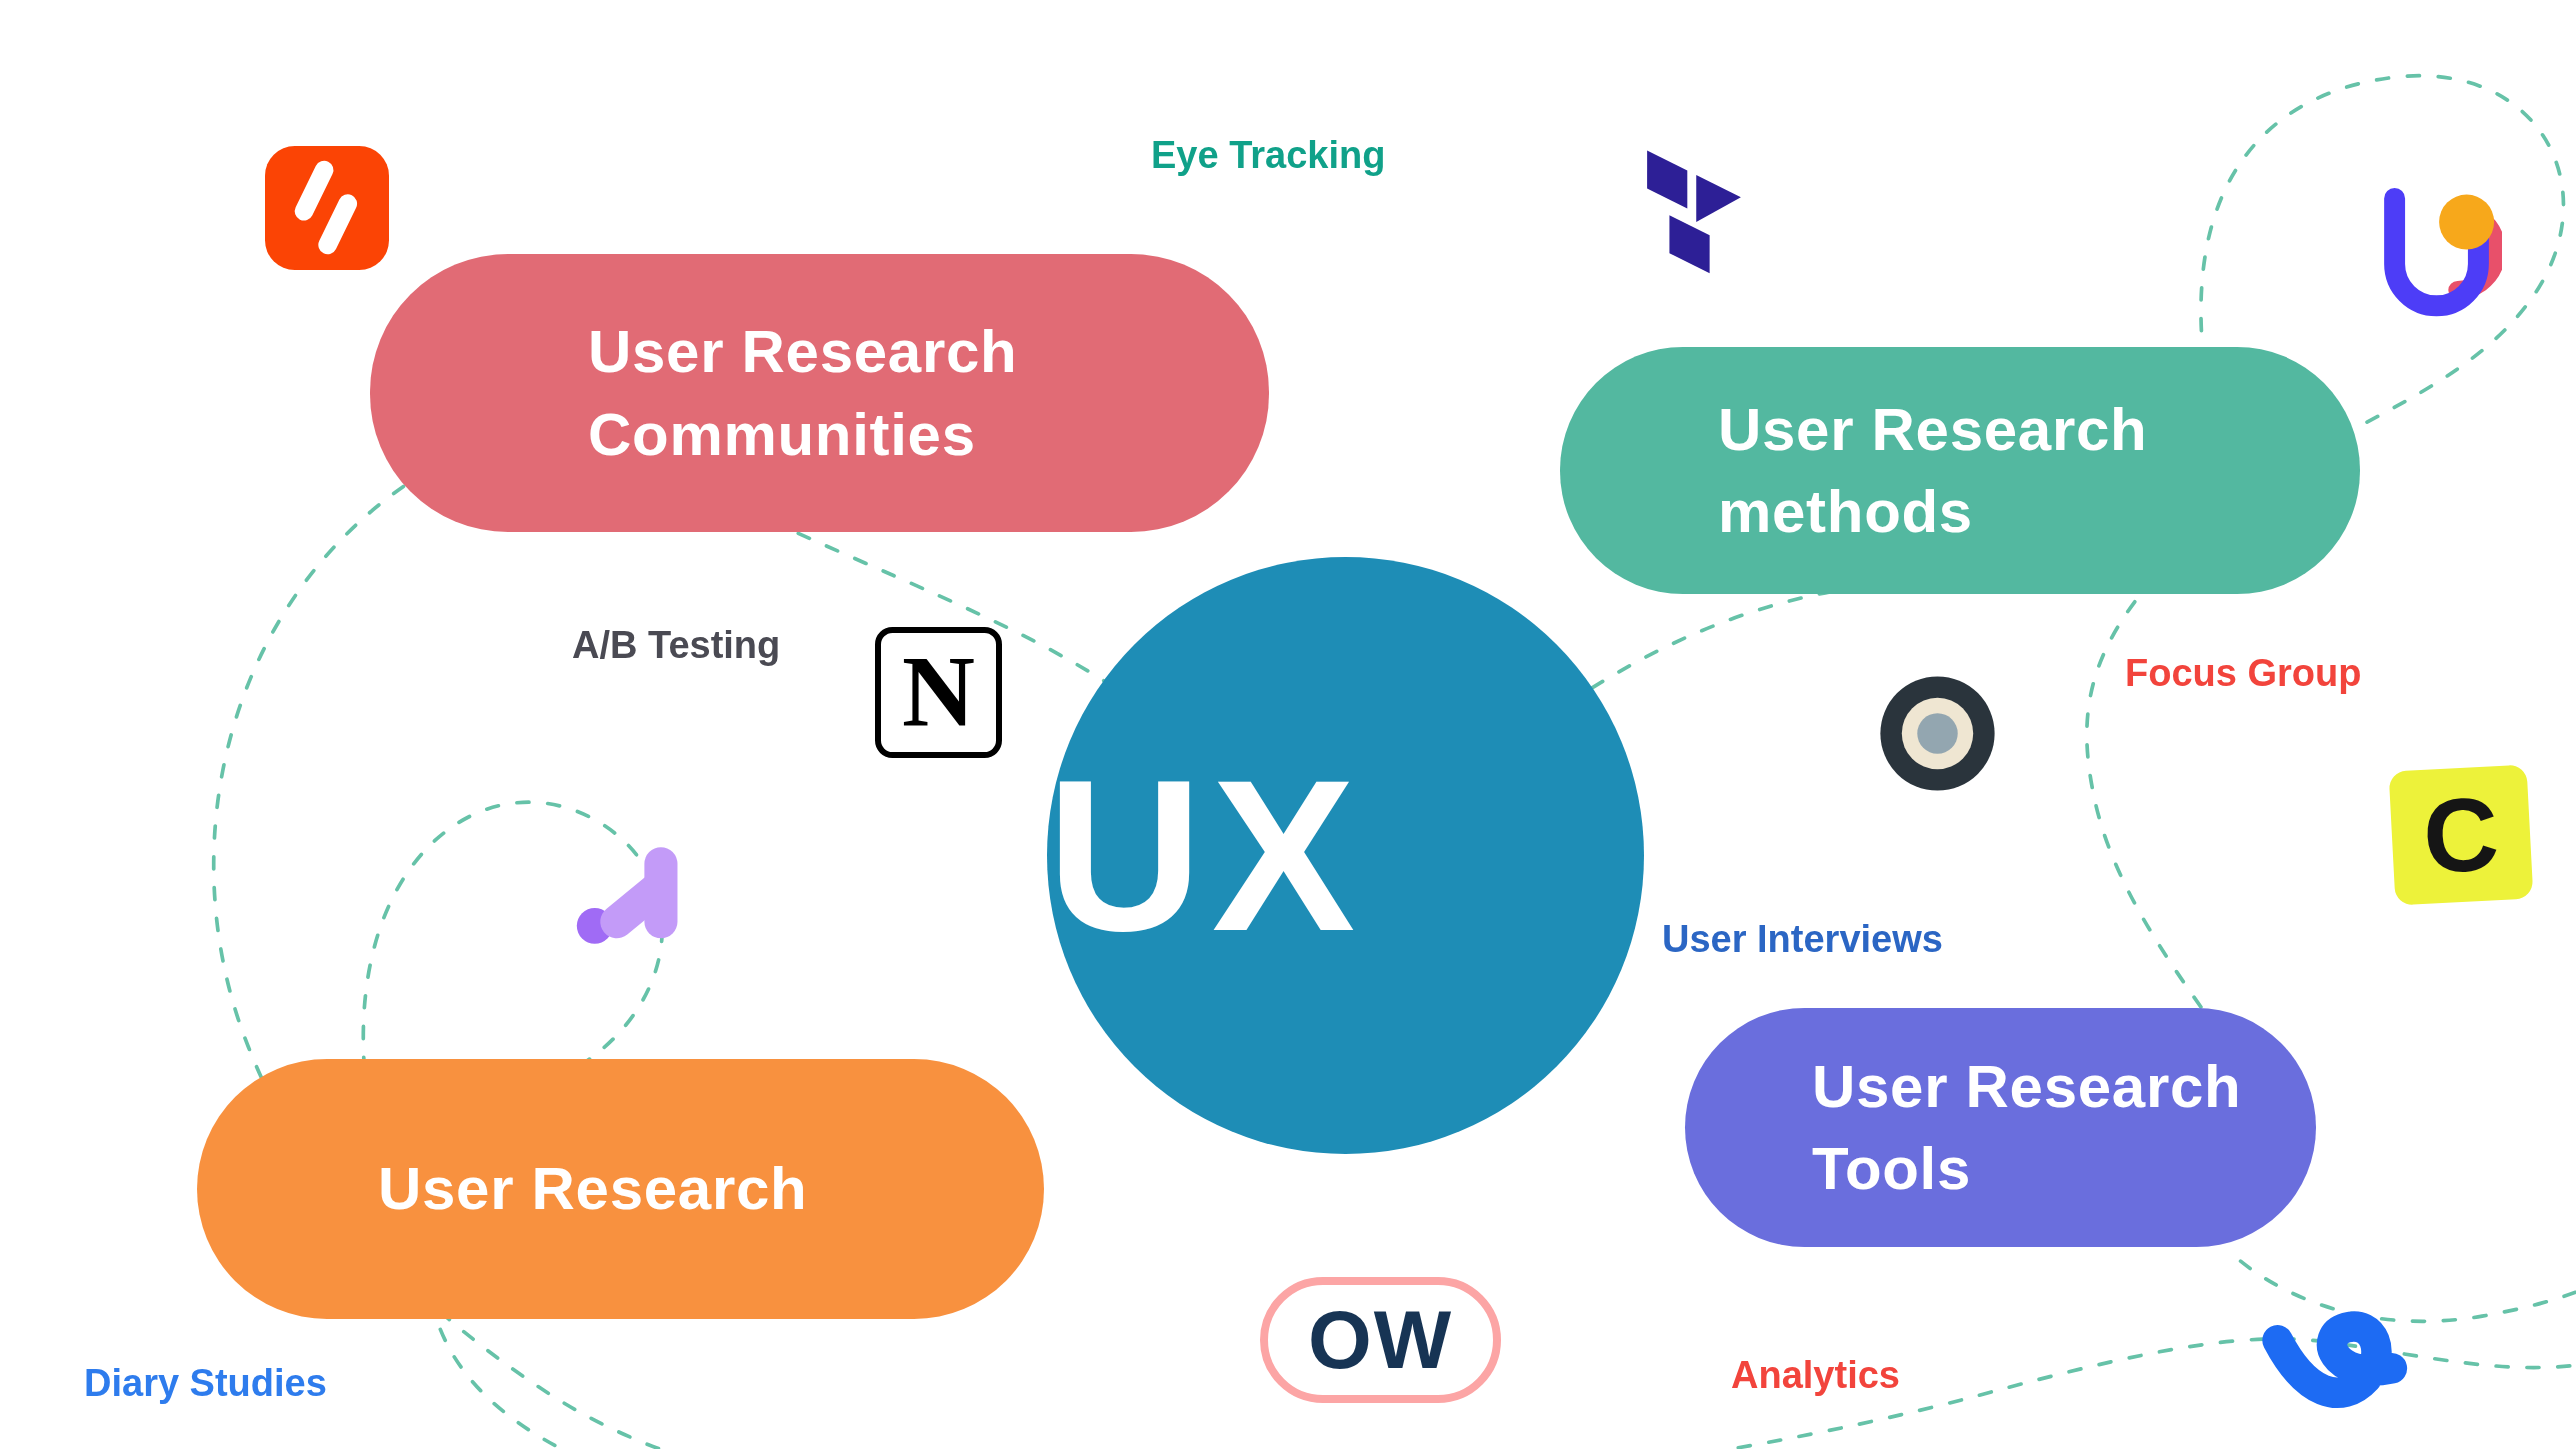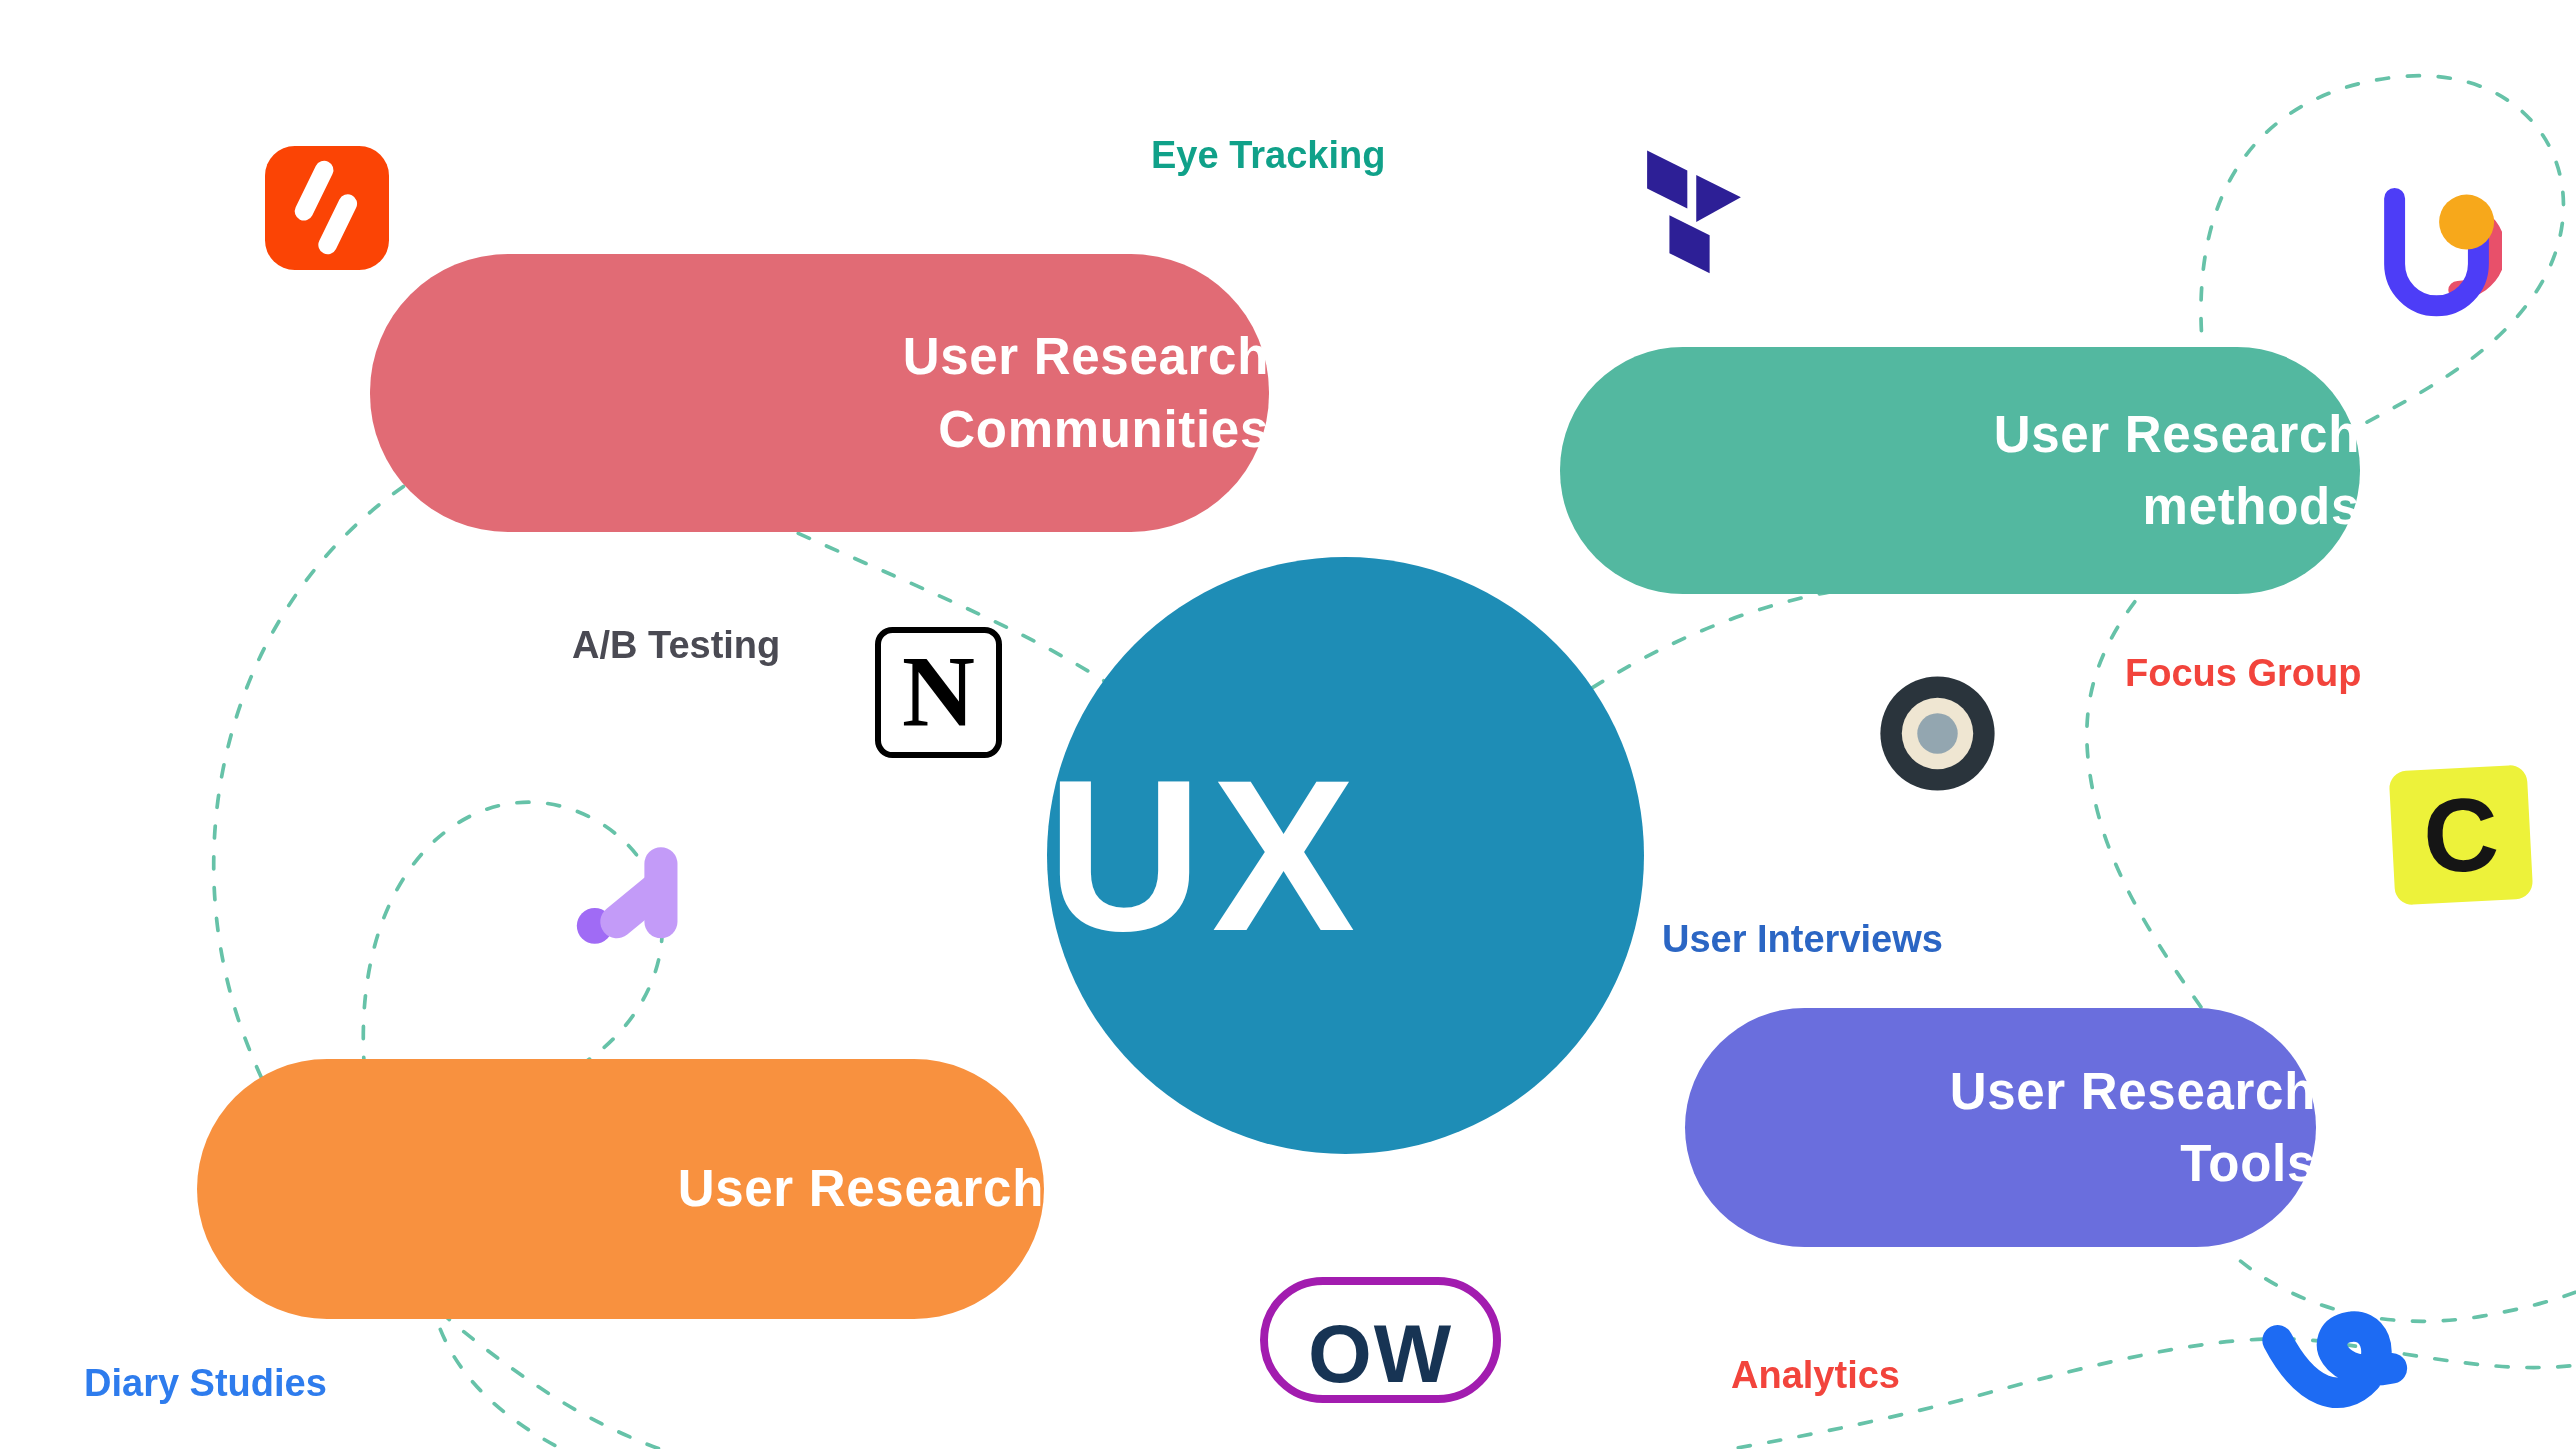--- a/index.html
+++ b/index.html
@@ -30,25 +30,24 @@
   
   .pill {
     position: absolute;
     z-index: 3;
     box-sizing: border-box;
     display: flex;
     flex-direction: column;
     justify-content: center;
     gap: 15px;
     color: #ffffff;
-    font-size: 51px;
+    font-size: 60px;
     font-weight: 600;
     letter-spacing: 0.7px;
     line-height: 1.12;
-    text-align: right;
   }
   #pill-communities { left: 370px;  top: 254px;  width: 899px; height: 278px; border-radius: 138px; padding-left: 218px; }
   #pill-methods     { left: 1560px; top: 347px;  width: 800px; height: 247px; border-radius: 123px; padding-left: 158px; }
   #pill-books       { left: 197px;  top: 1059px; width: 847px; height: 260px; border-radius: 130px; padding-left: 181px; }
   #pill-tools       { left: 1685px; top: 1008px; width: 631px;  height: 239px; border-radius: 120px; padding-left: 127px; }
 
   
   .ux-circle {
     position: absolute;
     z-index: 4;
@@ -129,24 +128,24 @@
     font-size: 104px;
     font-weight: 800;
     color: #151515;
     line-height: 1;
   }
 
   #logo-ow {
     left: 1260px; top: 1277px;
     width: 241px; height: 126px;
     box-sizing: border-box;
-    border: 8px solid #a21caf;
+    border: 8px solid #fca5a5;
     border-radius: 670px;
     display: flex;
-    align-items: flex-end;
+    align-items: center;
     justify-content: center;
     background: #ffffff;
   }
   #logo-ow .ow-letters {
     font-size: 82px;
     font-weight: 700;
     color: #173454;
     letter-spacing: 2px;
     line-height: 1;
   }

